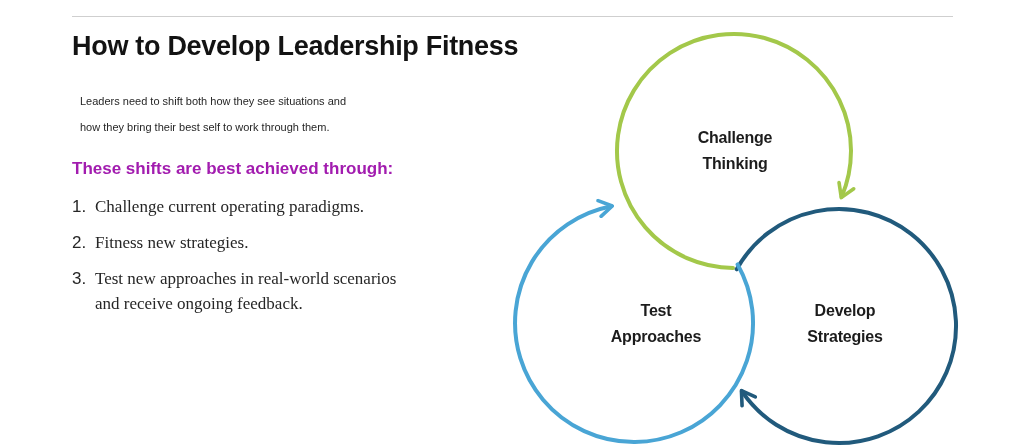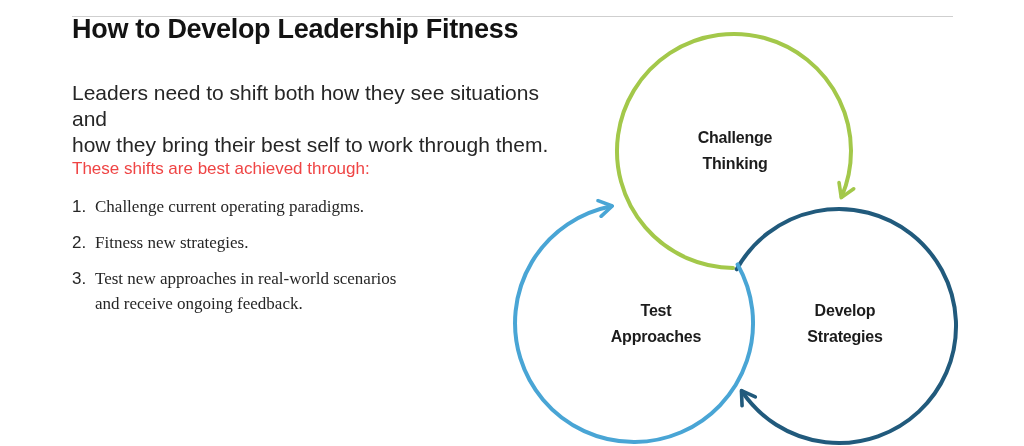--- a/index.html
+++ b/index.html
@@ -2,30 +2,30 @@
 <html><head>
 <meta charset="utf-8">
 <style>
   html,body { margin:0; padding:0; background:#ffffff; }
   .page {
     position:relative; width:1024px; height:446px; background:#ffffff;
     font-family:"Liberation Sans", sans-serif; overflow:hidden;
   }
   .rule { position:absolute; left:72px; top:16px; width:881px; height:1px; background:#cfcfcf; }
   .title {
-    position:absolute; left:72px; top:13px; margin:0;
+    position:absolute; left:72px; top:30px; margin:0;
     font-size:27px; line-height:1.2; font-weight:700; color:#131313; letter-spacing:-0.3px;
   }
   .intro {
-    position:absolute; left:72px; top:80px; margin:0; width:500px;
-    font-size:21px; line-height:26px; color:#262626; white-space:pre-line;
+    position:absolute; left:72px; top:80px; margin:8px; width:500px;
+    font-size:11px; line-height:26px; color:#262626; white-space:pre-line;
   }
   .subhead {
     position:absolute; left:72px; top:158px; margin:0;
-    font-size:17px; line-height:22px; font-weight:400; color:#ef4444;
+    font-size:17px; line-height:22px; font-weight:700; color:#a21caf;
   }
   .steps { position:absolute; left:72px; top:194px; margin:0; padding:0; list-style:none; }
   .step { display:flex; margin-bottom:11px; font-size:17px; line-height:25px; color:#262626; }
   .num { width:23px; flex:none; }
   .step-text { white-space:pre-line;font-family:Liberation Serif, serif; }
   .diagram { position:absolute; left:500px; top:0; width:524px; height:446px; }
   .diagram svg { position:absolute; left:0; top:0; }
   .circle-arc { fill:none; stroke-width:4; stroke-linecap:round; }
   .node-label {
     position:absolute; text-align:center; font-size:16px; font-weight:700;

